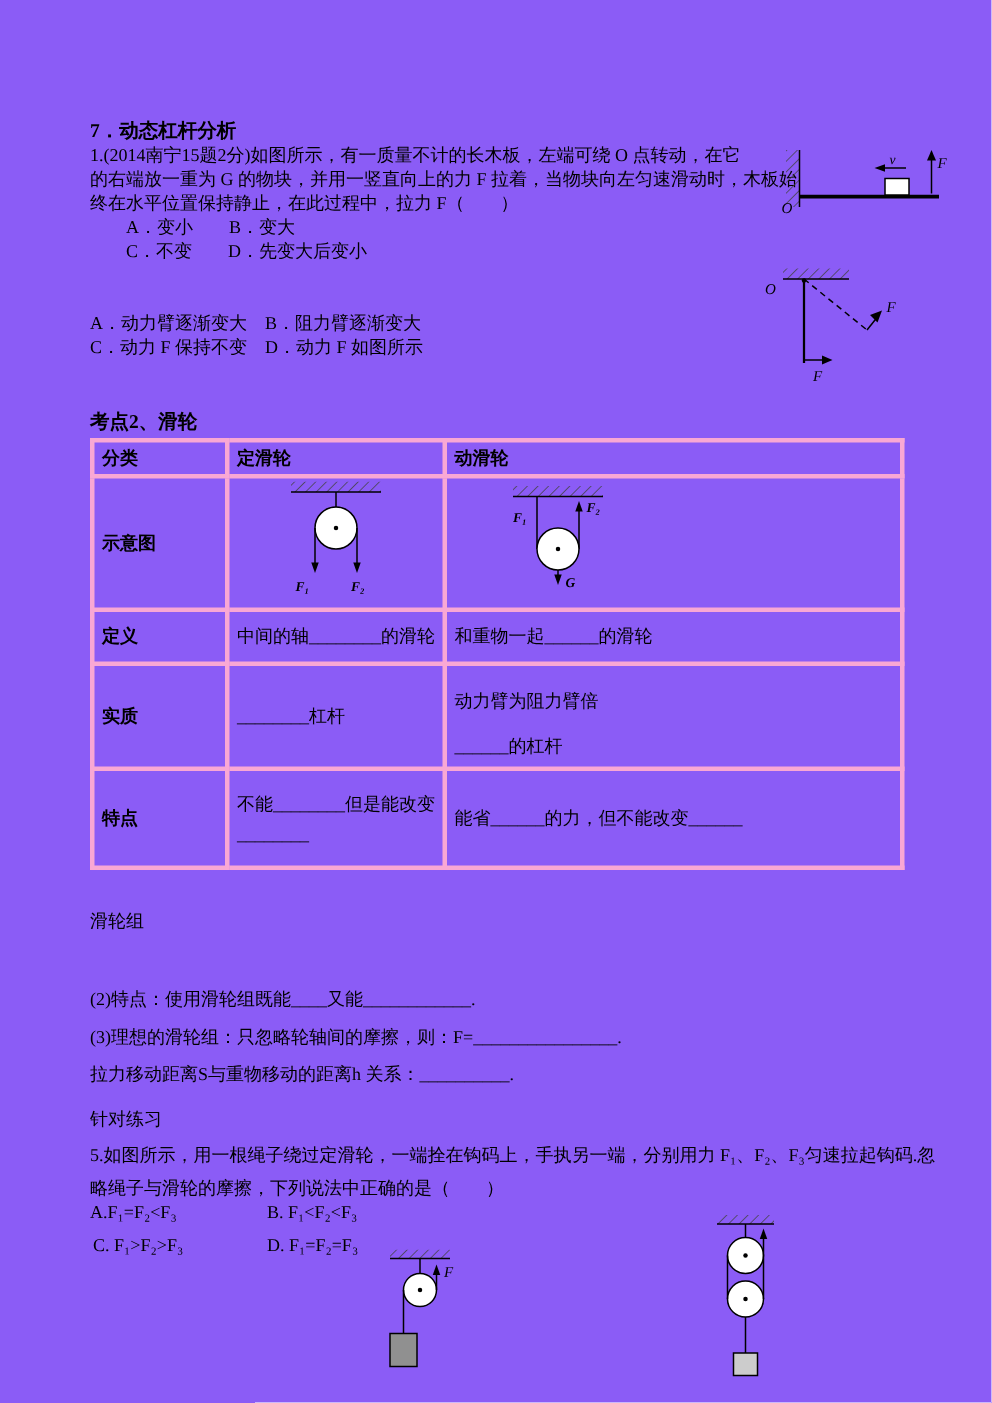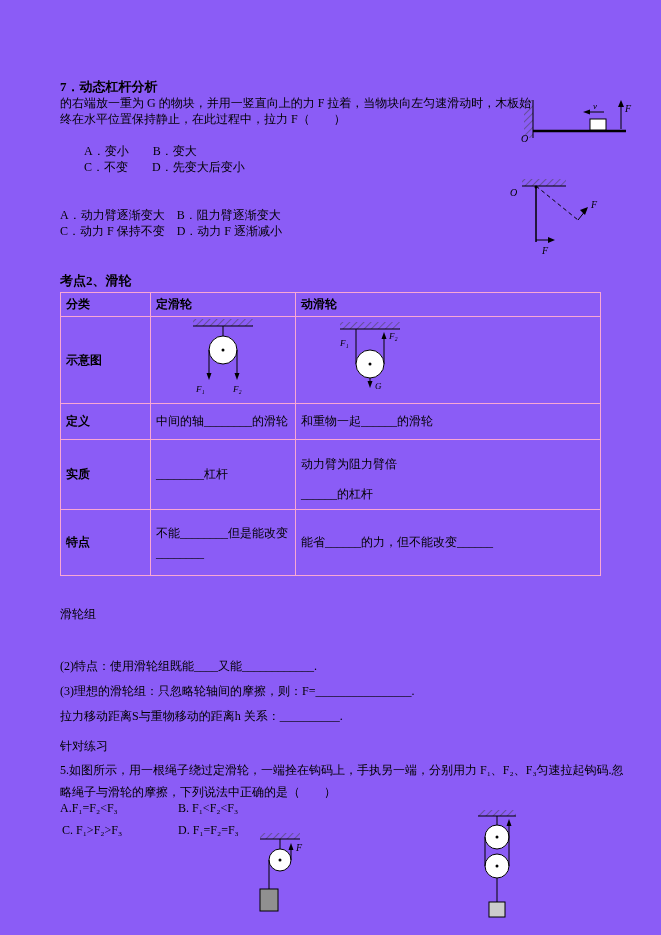--- a/index.html
+++ b/index.html
@@ -3,45 +3,46 @@
 <meta charset="utf-8">
 <style>
   html,body{margin:0;padding:0;background:#ffffff;}
   .page{position:relative;width:661px;height:935px;background:#8b5cf6;overflow:hidden;color:#000;
         font-family:"Liberation Serif","DejaVu Serif",serif;font-size:12px;}
   .abs{position:absolute;}
   .line{height:16px;line-height:16px;white-space:nowrap;}
   .b{font-weight:bold;}
   .t13{font-size:13px;}
   table.cmp{border-collapse:collapse;table-layout:fixed;font-size:12px;}
-  table.cmp td{border:1px solid #f9a8d4;padding:2px 5px;vertical-align:middle;}
+  table.cmp td{border:3px solid #f9a8d4;padding:2px 5px;vertical-align:middle;}
   td.lab{font-weight:bold;}
   td.vtop{vertical-align:top;}
   td.vbot{vertical-align:bottom;padding-bottom:10px;margin-left:24px;}
-  .diagcell{text-align:center;vertical-align:top;}
+  .diagcell{text-align:center;vertical-align:top;font-weight:bold;}
   svg{display:inline-block;}
   svg text{font-family:"Liberation Serif","DejaVu Serif",serif;font-style:italic;font-size:10px;fill:#000;}
   svg text.sm{font-size:9px;}
 </style>
 </head>
 <body>
 
 <div class="page">
 
   <div class="abs t13 b" style="left:60px;top:78px">7．动态杠杆分析</div>
 
   <div class="abs" style="left:60px;top:95px">
+    <div class="line">1.(2014南宁15题2分)如图所示，有一质量不计的长木板，左端可绕 O 点转动，在它</div>
     <div class="line">的右端放一重为 G 的物块，并用一竖直向上的力 F 拉着，当物块向左匀速滑动时，木板始</div>
     <div class="line">终在水平位置保持静止，在此过程中，拉力 F（　　）</div>
   </div>
   <div class="abs line" style="left:84px;top:143px">A．变小　　B．变大</div>
   <div class="abs line" style="left:84px;top:159px">C．不变　　D．先变大后变小</div>
 
   <div class="abs line" style="left:60px;top:207px">A．动力臂逐渐变大　B．阻力臂逐渐变大</div>
-  <div class="abs line" style="left:60px;top:223px">C．动力 F 保持不变　D．动力 F 逐渐减小</div>
+  <div class="abs line" style="left:60px;top:223px">C．动力 F 保持不变　D．动力 F 如图所示</div>
 
   <svg class="abs" style="left:520px;top:90px" width="115" height="58">
     <defs>
         <pattern id="hq1" width="5" height="5" patternUnits="userSpaceOnUse" patternTransform="rotate(45)">
           <line x1="0" y1="0" x2="0" y2="5" stroke="#444" stroke-width="1"></line>
         </pattern>
       </defs>
     <rect x="4" y="10" width="9" height="38" fill="url(#hq1)"></rect>
     <line x1="13" y1="10" x2="13" y2="48" stroke="#000"></line>
     <line x1="13" y1="41" x2="106" y2="41" stroke="#000" stroke-width="2.5"></line>

